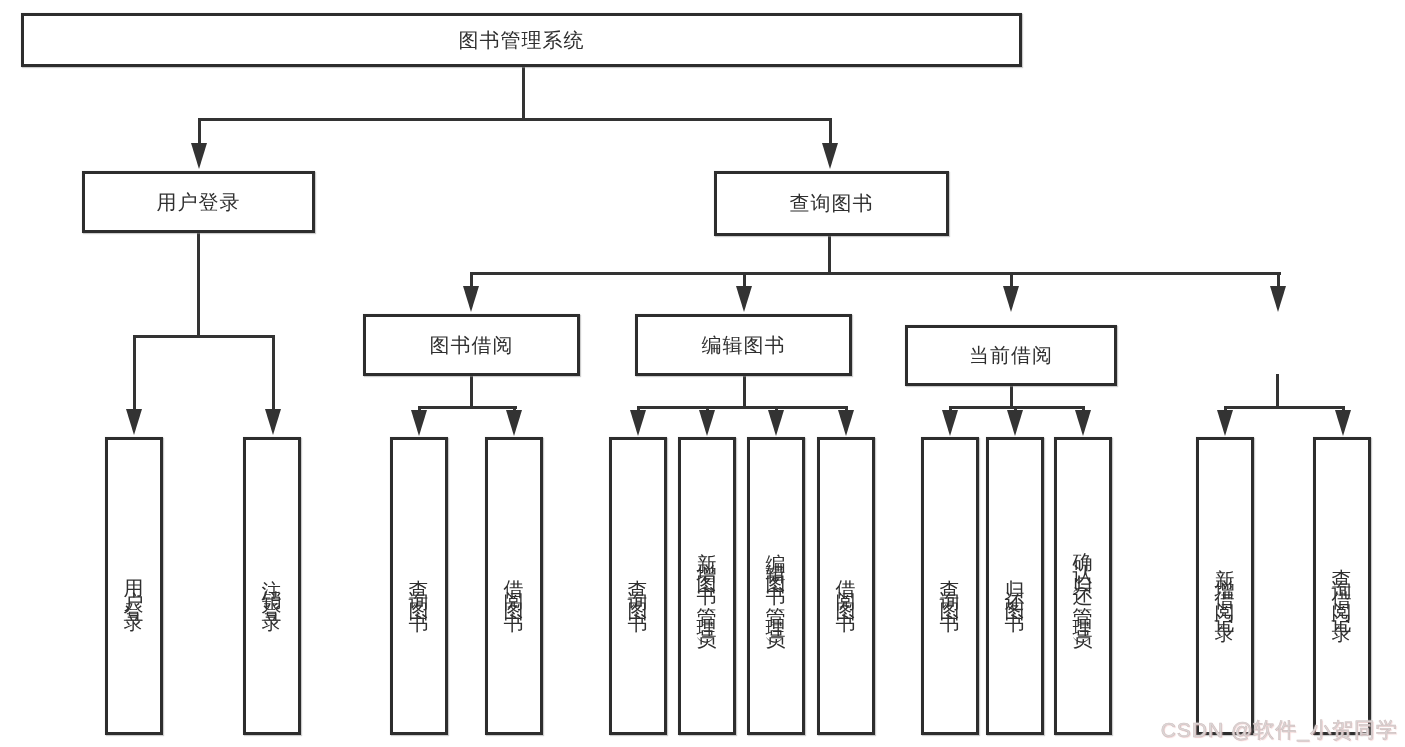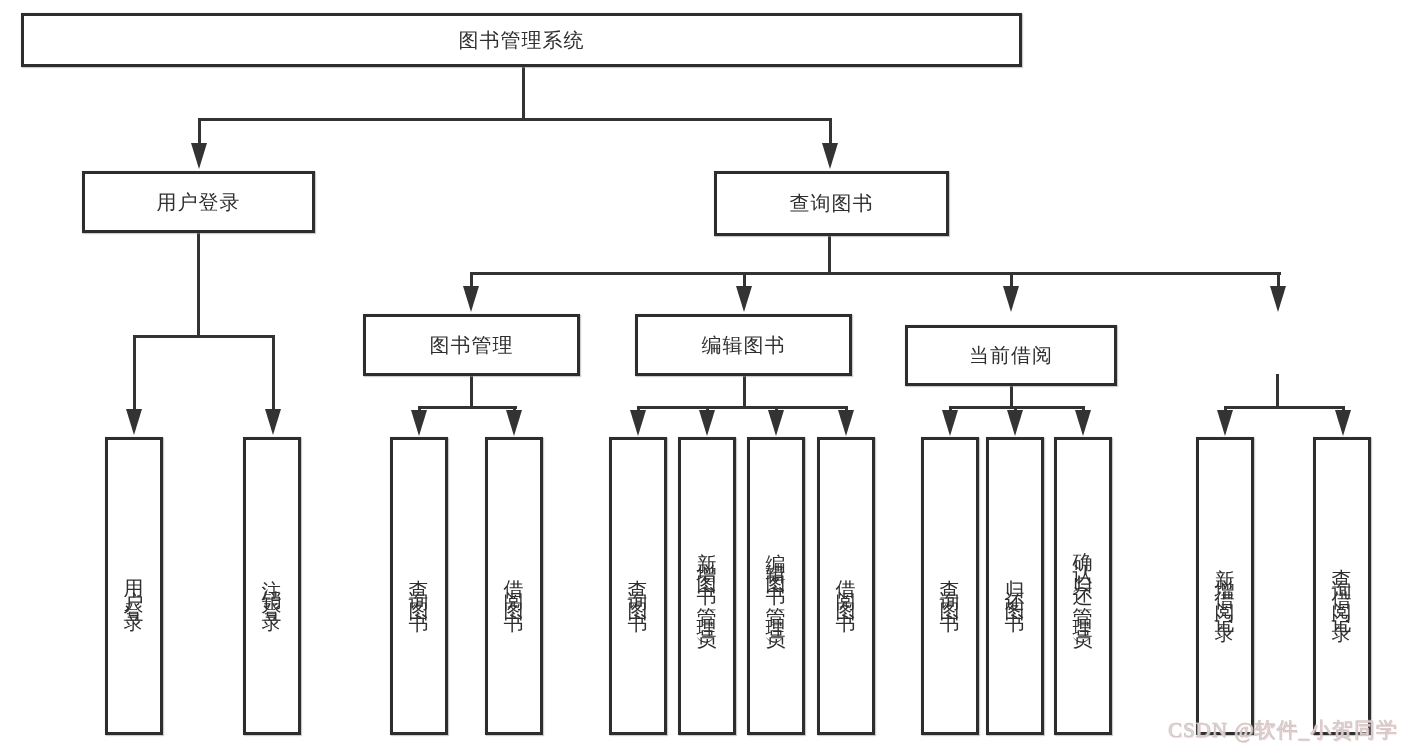--- a/index.html
+++ b/index.html
@@ -31,21 +31,20 @@
     border-top:26px solid #333333;
   }
   #watermark {
     position:absolute; z-index:5;
     top:716px; right:7px;
     font-size:21px; letter-spacing:1px;
     color:#dcd8d8;
     -webkit-text-stroke:0.6px #cfbfbf;
     text-shadow:1px 1px 1px rgba(235,180,180,0.55), 0 0 2px rgba(255,255,255,0.9);
     white-space:nowrap;
-    font-family:Liberation Serif, serif;
   }
 </style>
 </head>
 <body>
 
 <div id="canvas">
 
   <div id="edges">
       <div class="line" style="left: 522px; top: 65px; width: 3px; height: 56px;"></div>
       <div class="line" style="left: 197px; top: 232px; width: 3px; height: 106px;"></div>
@@ -106,21 +105,21 @@
   </div>
 
   <div class="node h" style="left:82px;top:171px;width:233px;height:62px">
     <span>用户登录</span>
   </div>
   <div class="node h" style="left:714px;top:171px;width:235px;height:65px">
     <span>查询图书</span>
   </div>
 
   <div class="node h" style="left:363px;top:314px;width:217px;height:62px">
-    <span>图书管理</span>
+    <span>图书借阅</span>
   </div>
   <div class="node h" style="left:635px;top:314px;width:217px;height:62px">
     <span>编辑图书</span>
   </div>
   <div class="node h" style="left:905px;top:325px;width:212px;height:61px">
     <span>当前借阅</span>
   </div>
 
   <div class="node v" style="left:105px">
     <span>用户登录</span>

